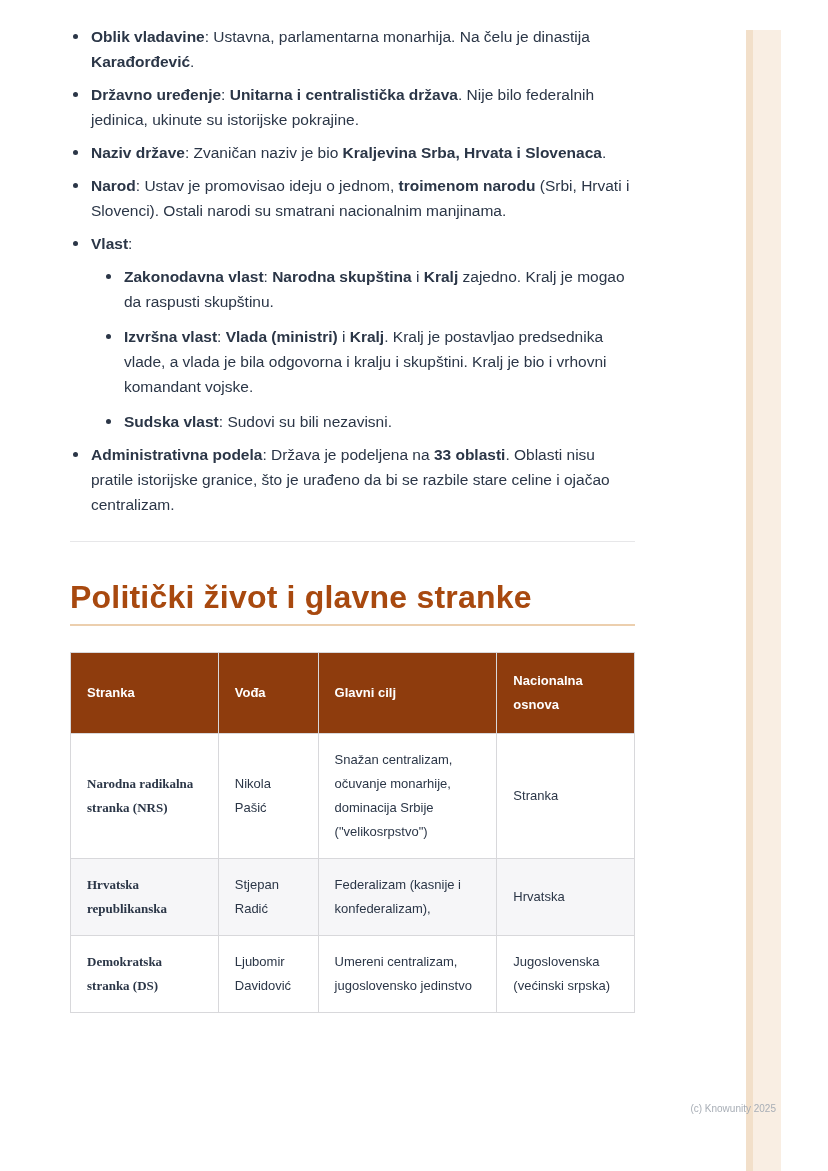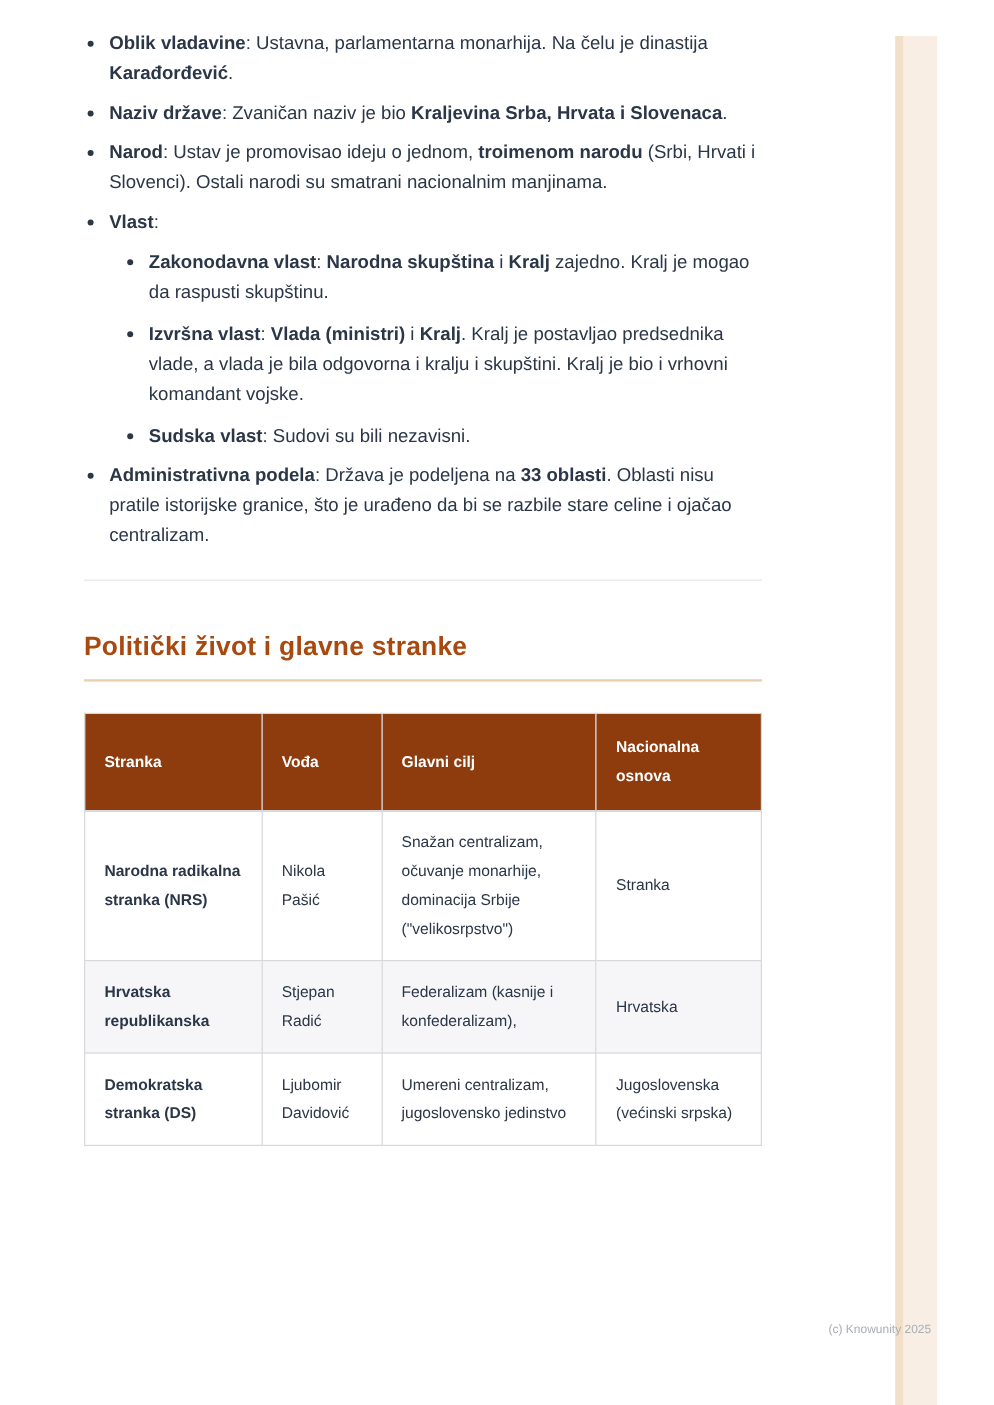--- a/index.html
+++ b/index.html
@@ -65,21 +65,21 @@
   ul.sublist li:last-child { margin-bottom: 0; }
 
   .divider {
     border: none;
     border-top: 1px solid #e7e7e9;
     margin: 24px 0 0;
   }
 
   .section-title {
     color: var(--accent, #a8490f);
-    font-size: 22px;
+    font-size: 32px;
     line-height: 30px;
     font-weight: 700;
     margin: 40px 0 0;
     letter-spacing: 0.2px;
   }
   .title-underline {
     height: 2px;
     background: var(--underline, #eccfae);
     margin-top: 12px;
   }
@@ -102,21 +102,21 @@
     vertical-align: middle;
     padding: 14px 16px;
     line-height: 24px;
   }
   table.data-table thead th {
     background: var(--table-header, #8e3c0d);
     color: #ffffff;
     font-weight: 700;
     padding: 16px 16px;
   }
-  table.data-table tbody td:first-child { font-weight: 700; }
+  table.data-table tbody td:first-child { font-weight: 700; font-family: Liberation Serif, serif; }
   table.data-table tbody tr:nth-child(even) { background: #f6f6f8; }
 
   col.c1 { width: 26.2%; }
   col.c2 { width: 17.7%; }
   col.c3 { width: 31.7%; }
   col.c4 { width: 24.4%; }
 </style>
 </head>
 <body>
 
@@ -128,20 +128,24 @@
   </div>
 
   <div class="copyright">(c) Knowunity 2025</div>
 
   <div class="content">
 
     <ul class="bullets" id="bullet-list">
         <li>
           <span class="marker"></span>
           <div class="li-body"><span class="b">Oblik vladavine</span><span>: Ustavna, parlamentarna monarhija. Na čelu je dinastija </span><span class="b">Karađorđević</span><span>.</span></div>
+        </li>
+        <li>
+          <span class="marker"></span>
+          <div class="li-body"><span class="b">Državno uređenje</span><span>: </span><span class="b">Unitarna i centralistička država</span><span>. Nije bilo federalnih jedinica, ukinute su istorijske pokrajine.</span></div>
         </li>
         <li>
           <span class="marker"></span>
           <div class="li-body"><span class="b">Naziv države</span><span>: Zvaničan naziv je bio </span><span class="b">Kraljevina Srba, Hrvata i Slovenaca</span><span>.</span></div>
         </li>
         <li>
           <span class="marker"></span>
           <div class="li-body"><span class="b">Narod</span><span>: Ustav je promovisao ideju o jednom, </span><span class="b">troimenom narodu</span><span> (Srbi, Hrvati i Slovenci). Ostali narodi su smatrani nacionalnim manjinama.</span></div>
         </li>
         <li>

